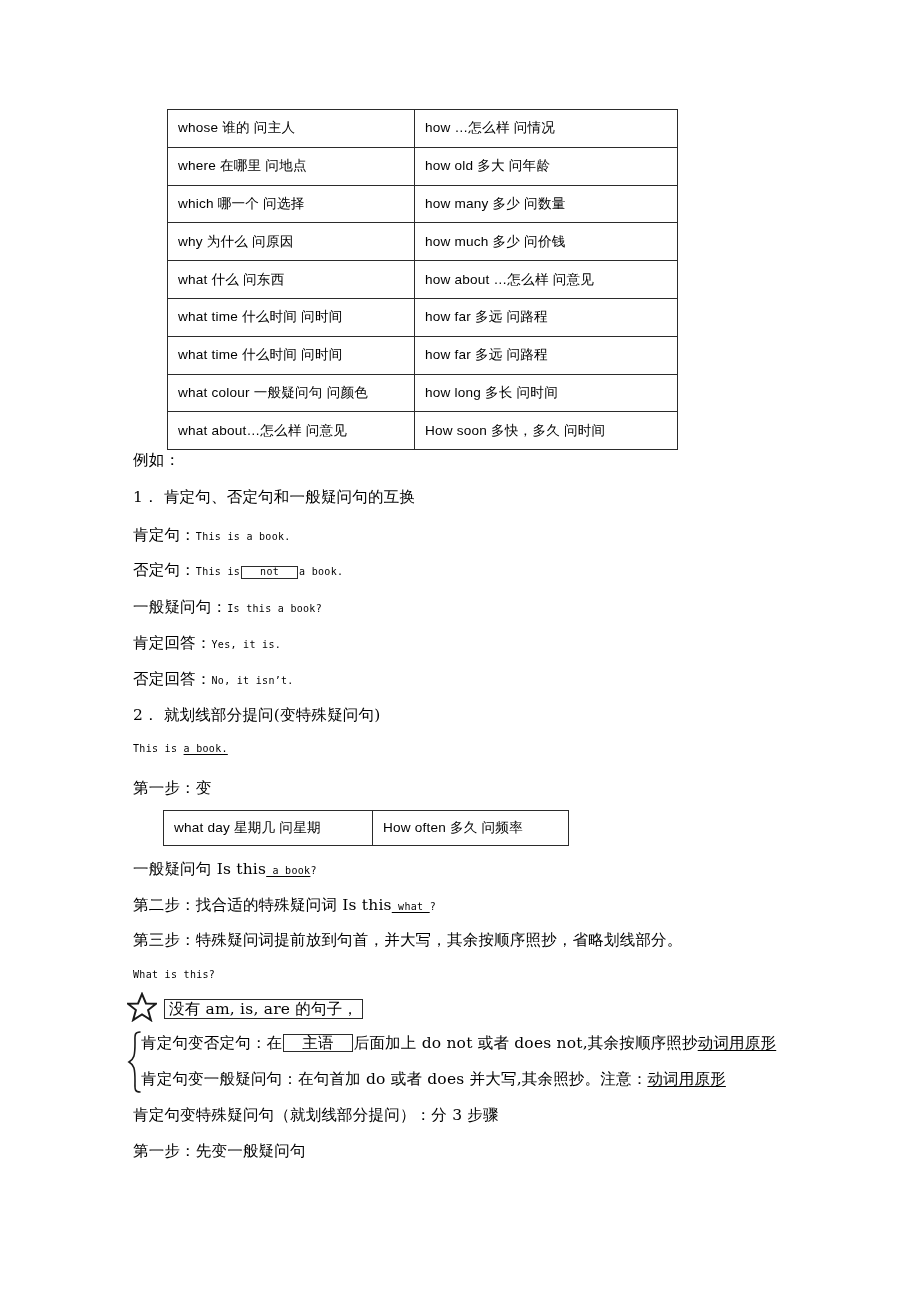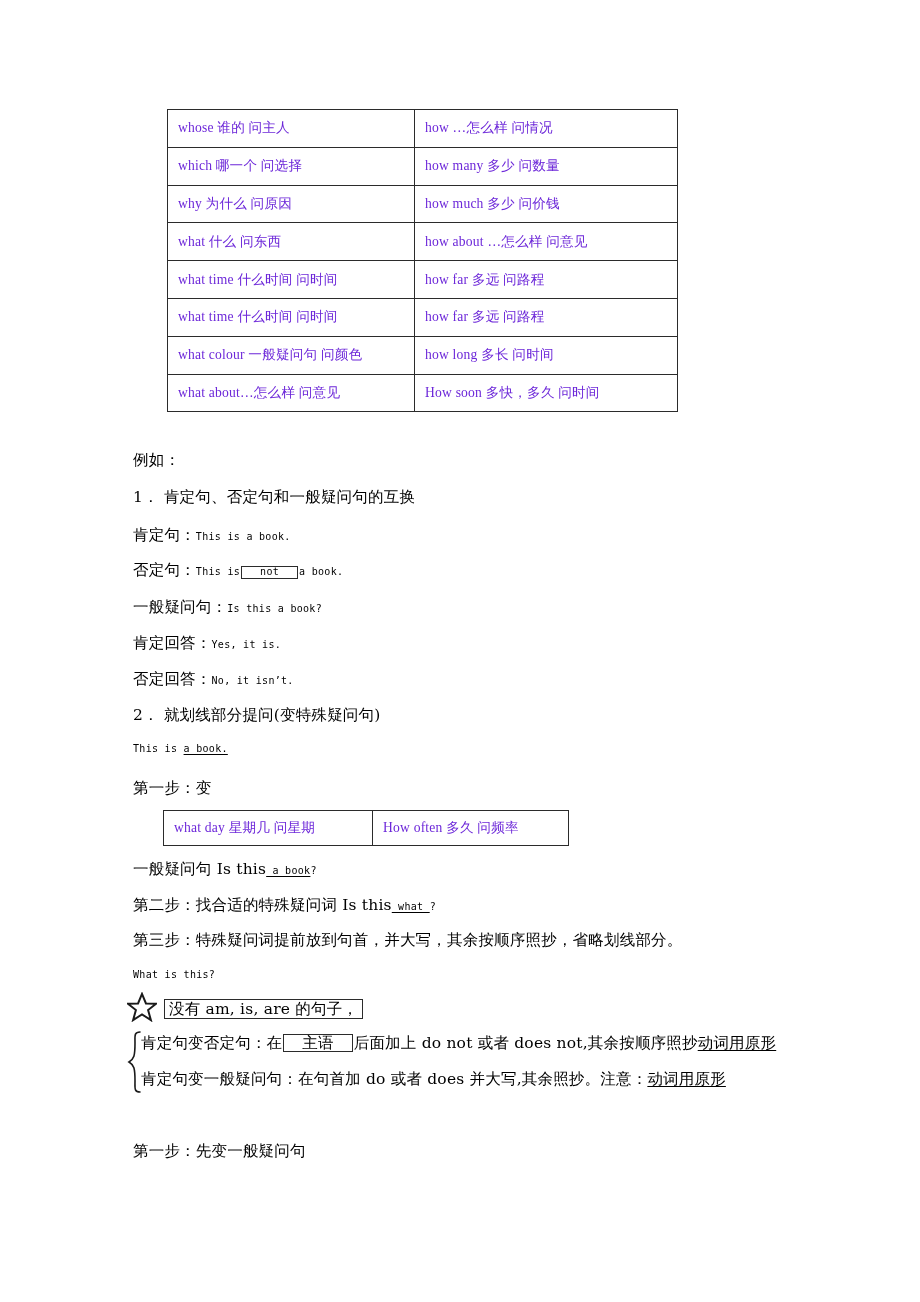--- a/index.html
+++ b/index.html
@@ -44,24 +44,24 @@
   
   .tbl {
     position: absolute;
     border-collapse: collapse;
     table-layout: fixed;
   }
   .tbl td {
     border: 1px solid #2b2b2b;
     padding: 0 0 0 10px;
     vertical-align: middle;
-    font-family: Liberation Serif, serif;
+    font-family: Liberation Sans, sans-serif;
     font-size: 13.6px;
     letter-spacing: 0.2px;
-    color: #6d28d9;
+    color: #000000;
     white-space: nowrap;
   }
   #main-table { left: 167px; top: 109px; width: 488px; }
   #main-table td { height: 36.8px; }
   #main-table td.c1 { width: 236px; }
   #main-table td.c2 { width: 252px; }
 
   #step-table { left: 163px; top: 810px; width: 383px; }
   #step-table td { height: 34px; }
   #step-table td.c1 { width: 198px; }
@@ -93,20 +93,24 @@
 
 <div class="page">
 
   <table class="tbl" id="main-table">
     <tbody>
       <tr>
         <td class="c1">whose 谁的  问主人</td>
         <td class="c2">how …怎么样  问情况</td>
       </tr>
       <tr>
+        <td class="c1">where 在哪里  问地点</td>
+        <td class="c2">how old 多大  问年龄</td>
+      </tr>
+      <tr>
         <td class="c1">which 哪一个  问选择</td>
         <td class="c2">how many 多少  问数量</td>
       </tr>
       <tr>
         <td class="c1">why 为什么  问原因</td>
         <td class="c2">how much 多少  问价钱</td>
       </tr>
       <tr>
         <td class="c1">what 什么  问东西</td>
         <td class="c2">how about …怎么样  问意见</td>
@@ -196,16 +200,17 @@
   </svg>
 
   <div class="ln" style="left:141px; top:1034px;">
     <span class="cjk">肯定句变否定句：在</span><span class="cjk boxword">主语</span><span class="cjk">后面加上 do not 或者 does not,其余按顺序照抄</span><span class="cjk u">动词用原形</span>
   </div>
 
   <div class="ln" style="left:141px; top:1071px;">
     <span class="cjk">肯定句变一般疑问句：在句首加 do 或者 does 并大写,其余照抄。注意：</span><span class="cjk u">动词用原形</span>
   </div>
 
+  <div class="ln cjk" style="left:133px; top:1108px;">肯定句变特殊疑问句（就划线部分提问）：分 3 步骤</div>
 
   <div class="ln cjk" style="left:133px; top:1144px;">第一步：先变一般疑问句</div>
 
 </div>
 
 </body></html>

